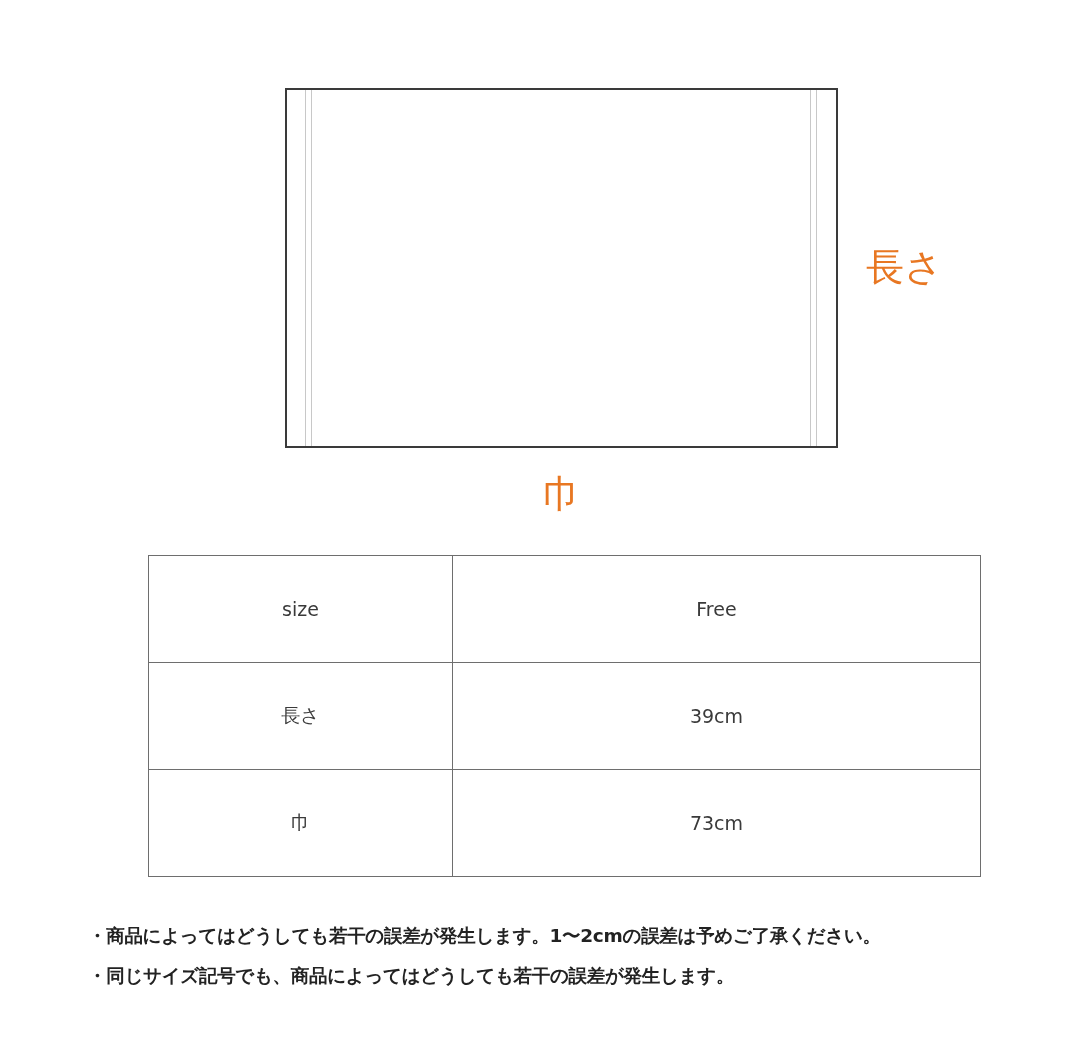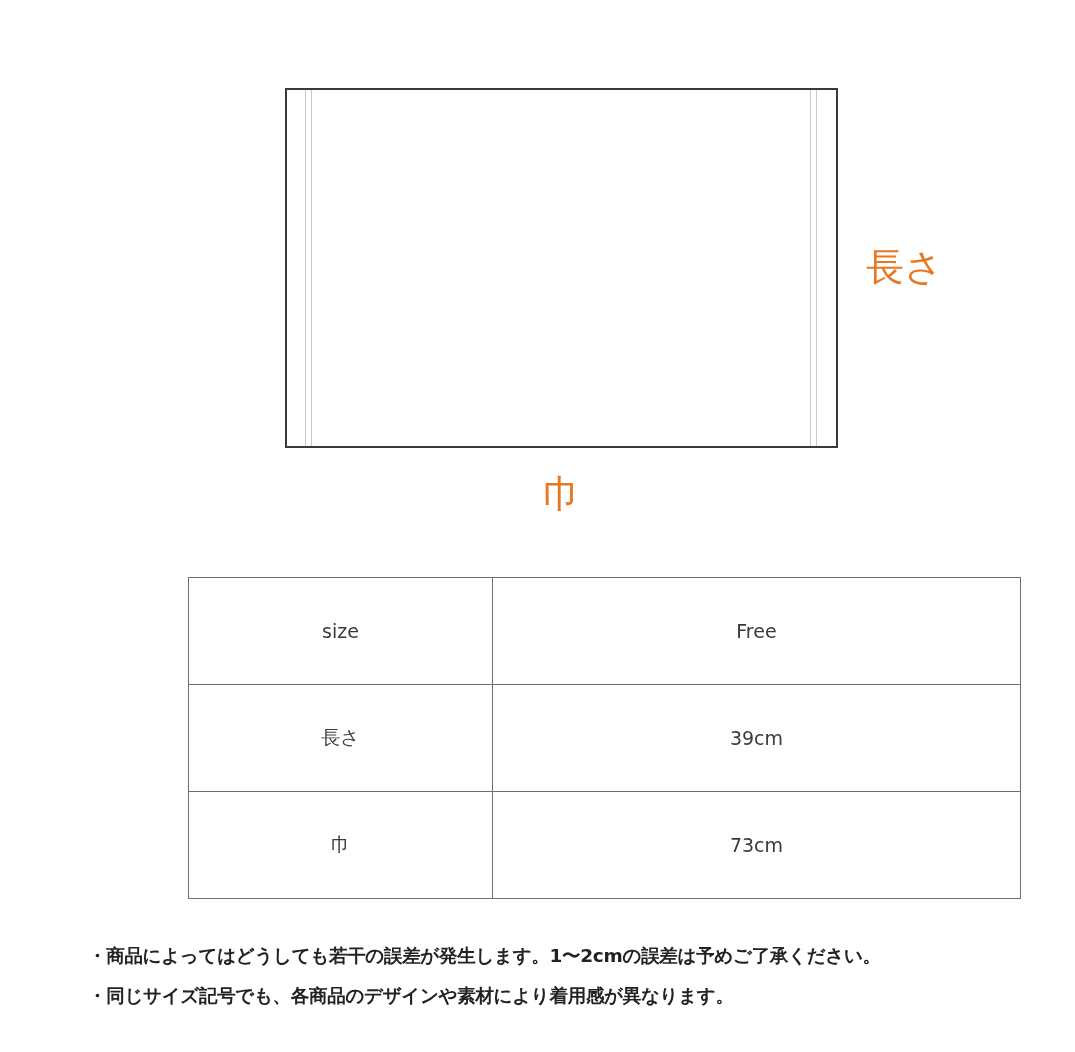--- a/index.html
+++ b/index.html
@@ -42,43 +42,42 @@
     font-size: 38px;
     line-height: 1;
     white-space: nowrap;
   }
   .dim-length { left: 866px; top: 248px; }
   .dim-width  { left: 543px; top: 475px; }
 
   .size-table {
     position: absolute;
     left: 148px;
-    top: 577px;
+    top: 555px;
     width: 830px;
     height: 318px;
     border-collapse: collapse;
     table-layout: fixed;
-    margin-left: 40px;
   }
   .size-table td {
     border: 1.5px solid #6e6e6e;
     text-align: center;
     vertical-align: middle;
     font-size: 19px;
     color: #3a3a3a;
     height: 106px;
     padding: 0;
   }
   .size-table td.col-label { width: 303px; }
   .size-table td.col-value { width: 527px; }
 
   .notes {
     position: absolute;
     left: 88px;
-    top: 944px;
+    top: 924px;
     width: 960px;
   }
   .note {
     font-size: 18.5px;
     color: #222222;
     font-weight: bold;
     line-height: 24px;
     height: 40px;
     white-space: nowrap;
     letter-spacing: -0.3px;
@@ -109,14 +108,14 @@
     </tr>
     <tr>
       <td class="col-label">巾</td>
       <td class="col-value">73cm</td>
     </tr>
   </tbody>
 </table>
 
 <div class="notes">
   <div class="note">・商品によってはどうしても若干の誤差が発生します。1〜2cmの誤差は予めご了承ください。</div>
-  <div class="note">・同じサイズ記号でも、各商品のデザインや素材により着用感が異なります。</div>
+  <div class="note">・同じサイズ記号でも、商品によってはどうしても若干の誤差が発生します。</div>
 </div>
 
 </body></html>

